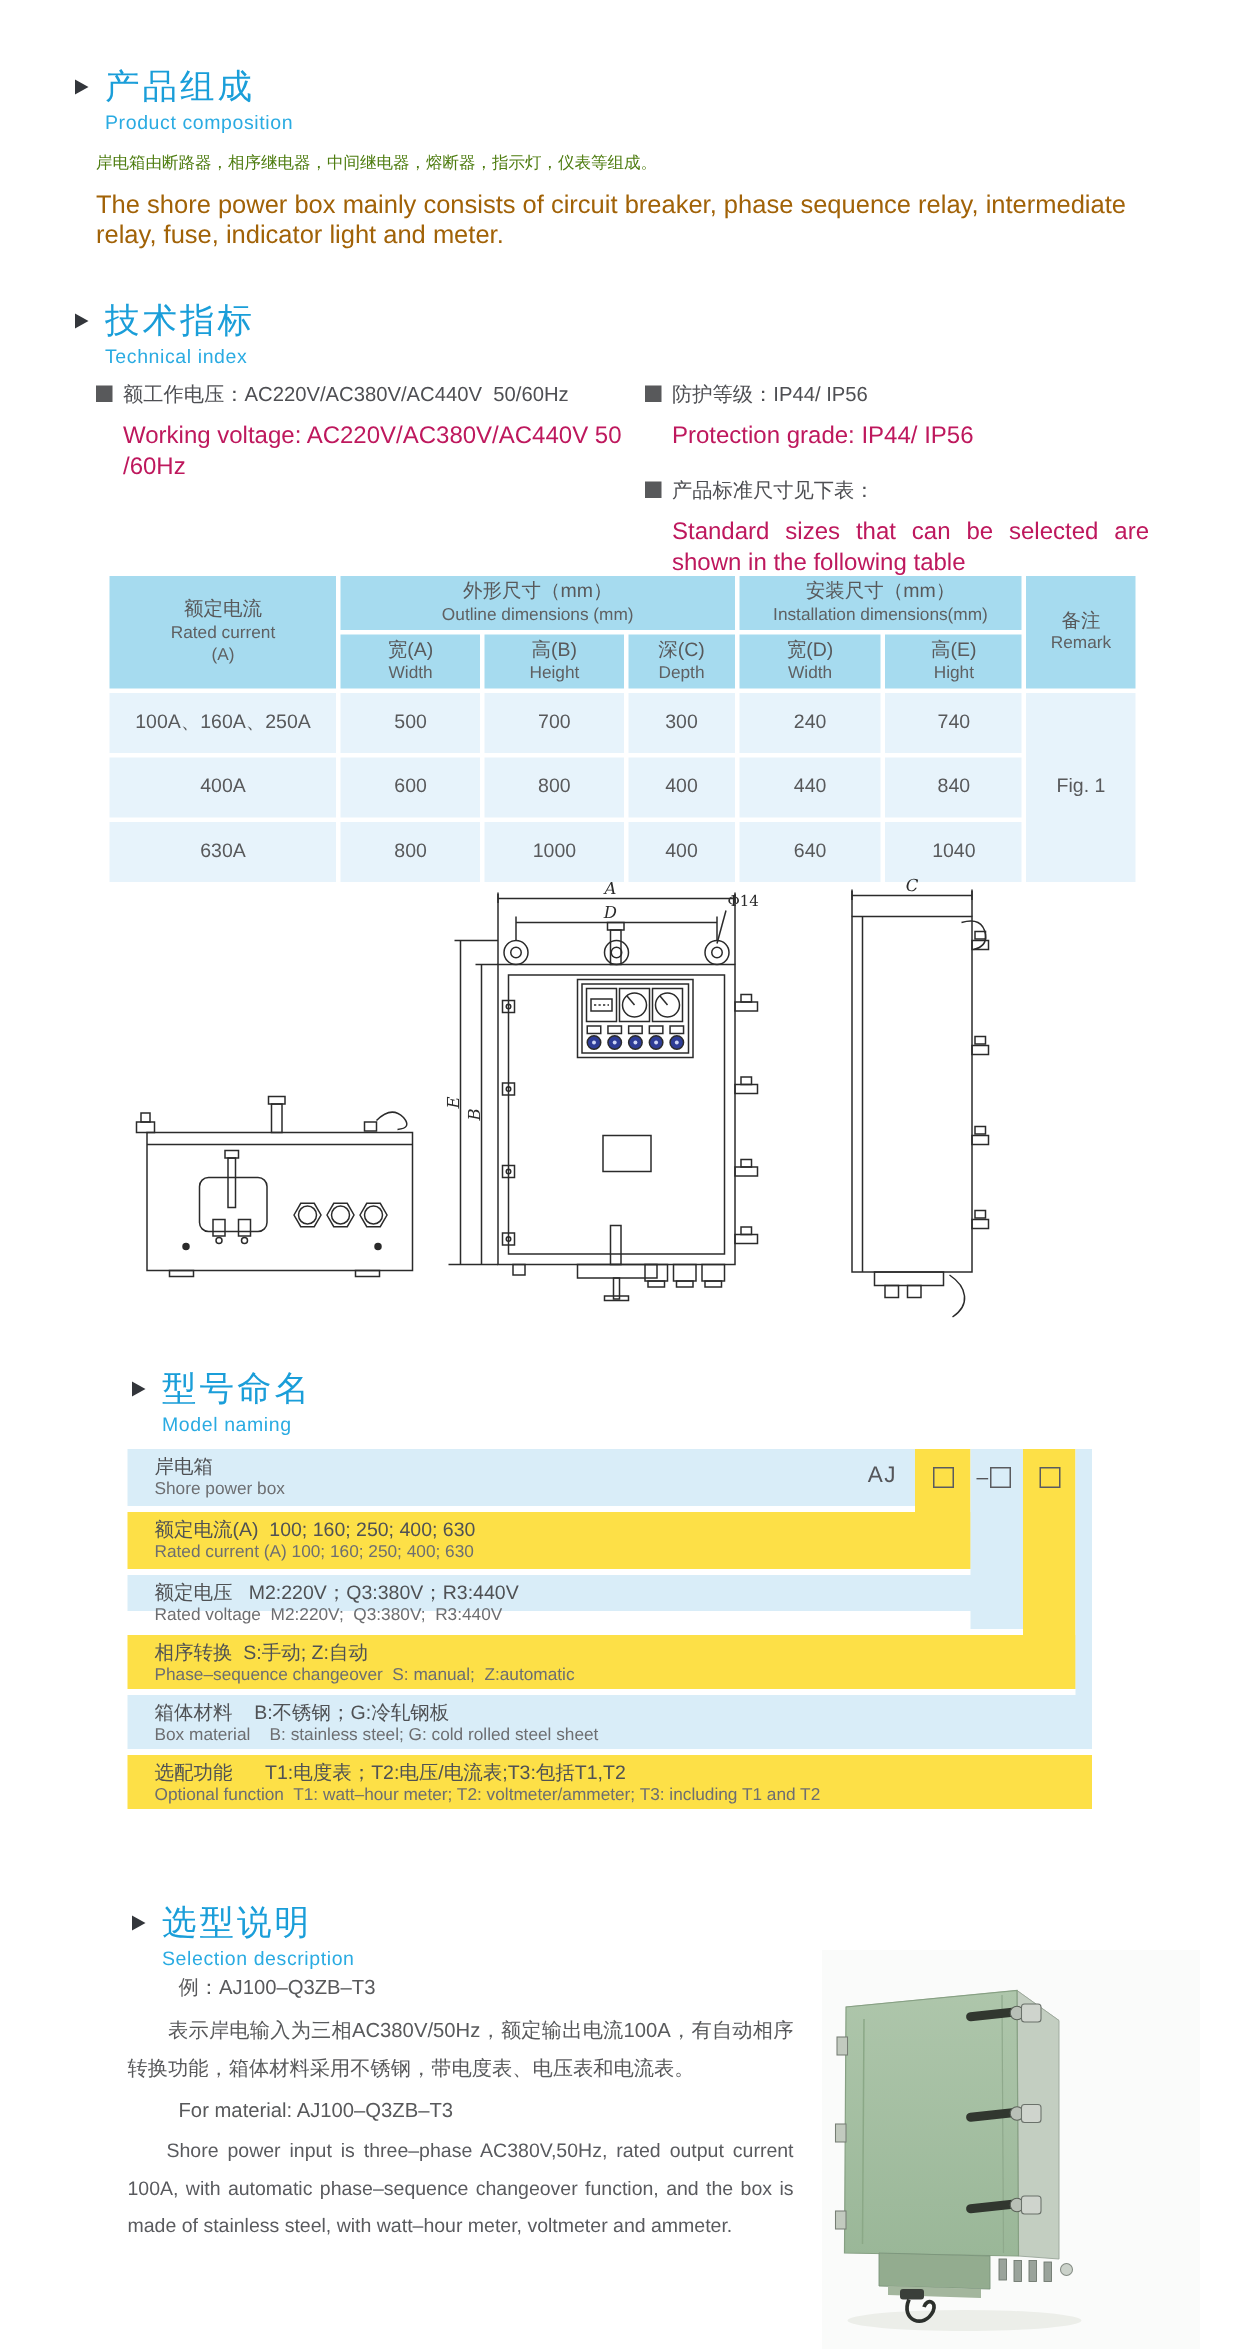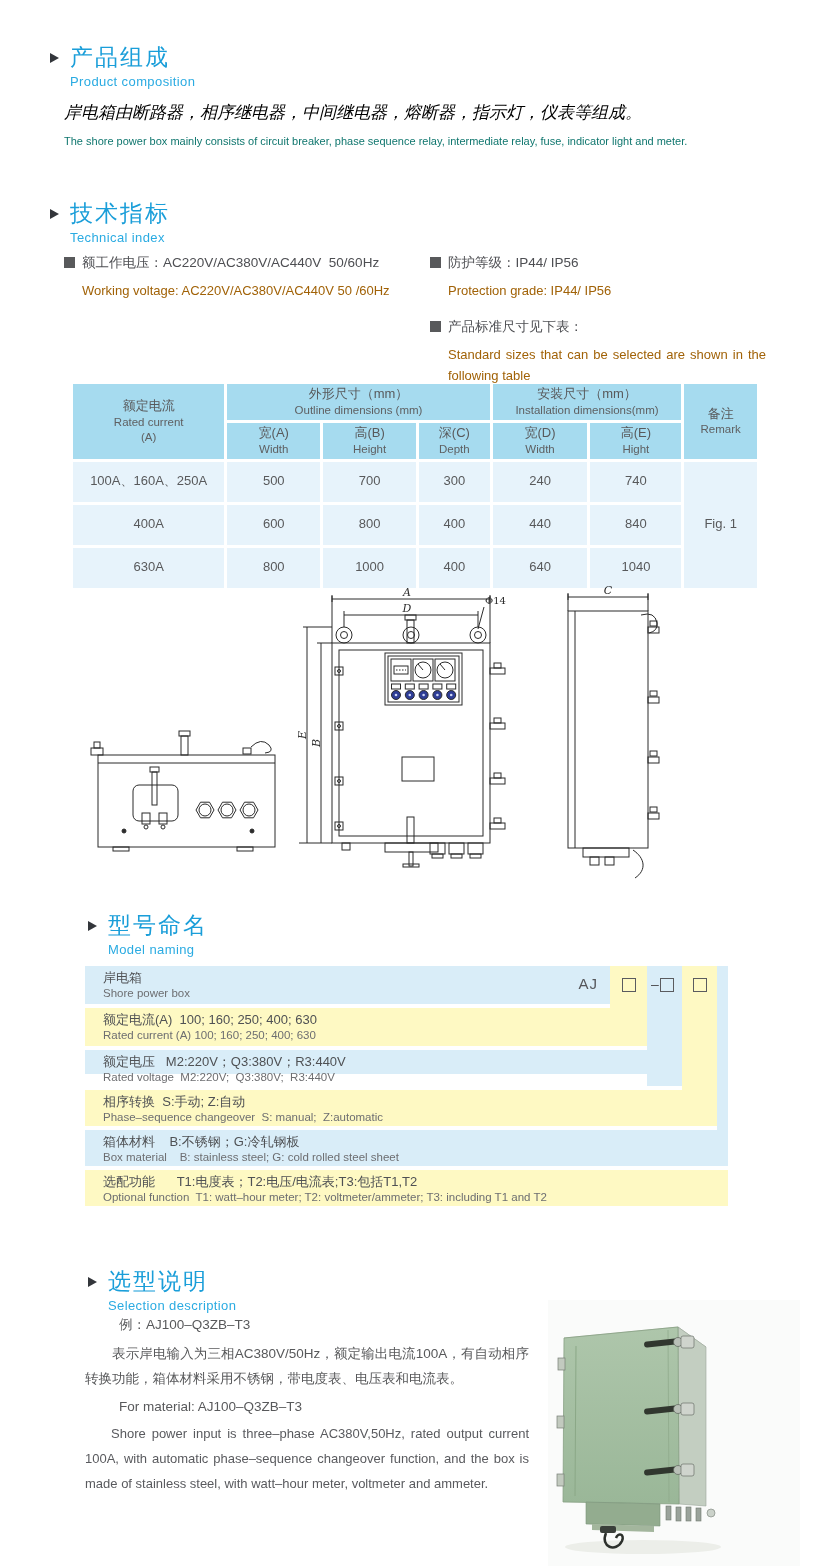--- a/index.html
+++ b/index.html
@@ -5,45 +5,45 @@
   html,body{margin:0;padding:0;background:#fff;}
   .page{position:relative;width:830px;height:1568px;background:#ffffff;overflow:hidden;
         font-family:"Liberation Sans","DejaVu Sans",sans-serif;}
   
   .sec-head{position:absolute;display:flex;gap:11px;}
   .tri{width:0;height:0;border-left:9px solid #33363b;border-top:5.5px solid transparent;
        border-bottom:5.5px solid transparent;margin-top:9px;}
   .t-cn{font-size:23px;color:#1a9ed9;letter-spacing:2px;line-height:26px;}
   .t-en{font-size:13px;color:#2aabe2;margin-top:4px;letter-spacing:.4px;}
   
-  .p-cn{font-size:17px;color:#000000;margin:0 0 11px 0;font-style:italic;}
-  .p-en{font-size:11px;color:#0f766e;margin:0;}
+  .p-cn{font-size:11px;color:#4d7c0f;margin:0 0 11px 0;}
+  .p-en{font-size:17px;color:#a16207;margin:0;}
   
   .spec{margin-bottom:17px;}
   .spec-cn{font-size:13.5px;color:#4e4f53;white-space:pre;}
   .sq{display:inline-block;width:11px;height:11px;background:#58595b;margin-right:7px;vertical-align:-1px;}
-  .spec-en{font-size:13px;color:#a16207;margin:8px 0 0 18px;line-height:21px;}
+  .spec-en{font-size:16px;color:#be185d;margin:8px 0 0 18px;line-height:21px;}
   .just{text-align:justify;}
   
   #size-table{position:absolute;left:70px;top:381px;width:690px;}
   #size-table table{border-collapse:separate;border-spacing:3px;width:100%;table-layout:fixed;}
   #size-table th,#size-table td{font-weight:normal;text-align:center;vertical-align:middle;
       color:#58595b;font-size:12.5px;line-height:1.3;padding:2px;}
   #size-table thead th{background:#a6dbef;}
   #size-table tbody td{background:#e7f3fb;font-size:13px;}
   .h-cn{display:block;font-size:13px;}
   .h-en{display:block;font-size:11.5px;color:#5f6062;}
   
   #naming{position:absolute;left:85px;top:966px;width:643px;height:240px;text-decoration:underline;}
   .band,.colseg{position:absolute;box-sizing:border-box;}
   .band{padding:4px 0 0 18px;}
   .band .cn{font-size:13px;color:#4f5154;line-height:16px;white-space:pre;}
   .band .en{font-size:11.5px;color:#6d6e71;line-height:15px;white-space:pre;}
   .bg-blue{background:#d9edf8;}
-  .bg-gray{background:#fef9c3;}
+  .bg-gray{background:#fde047;}
   .mbox{position:absolute;width:12px;height:12px;border:1px solid #5a5b5f;top:12px;}
   .aj{position:absolute;right:12px;top:9px;font-size:15px;color:#55565a;letter-spacing:1px;}
   .mdash{position:absolute;top:10px;font-size:14px;color:#55565a;}
   
   #selection{position:absolute;left:85px;top:1316px;width:444px;color:#58595b;}
   .ex{font-size:13.5px;margin:0 0 7px 34px;}
   .para{font-size:13.5px;line-height:25px;text-align:justify;text-indent:2em;margin:0 0 6px 0;}
   .para-en{font-size:13px;color:#595a5e;}
   
   .lineart{stroke:#2b2b2b;stroke-width:1;fill:none;}

